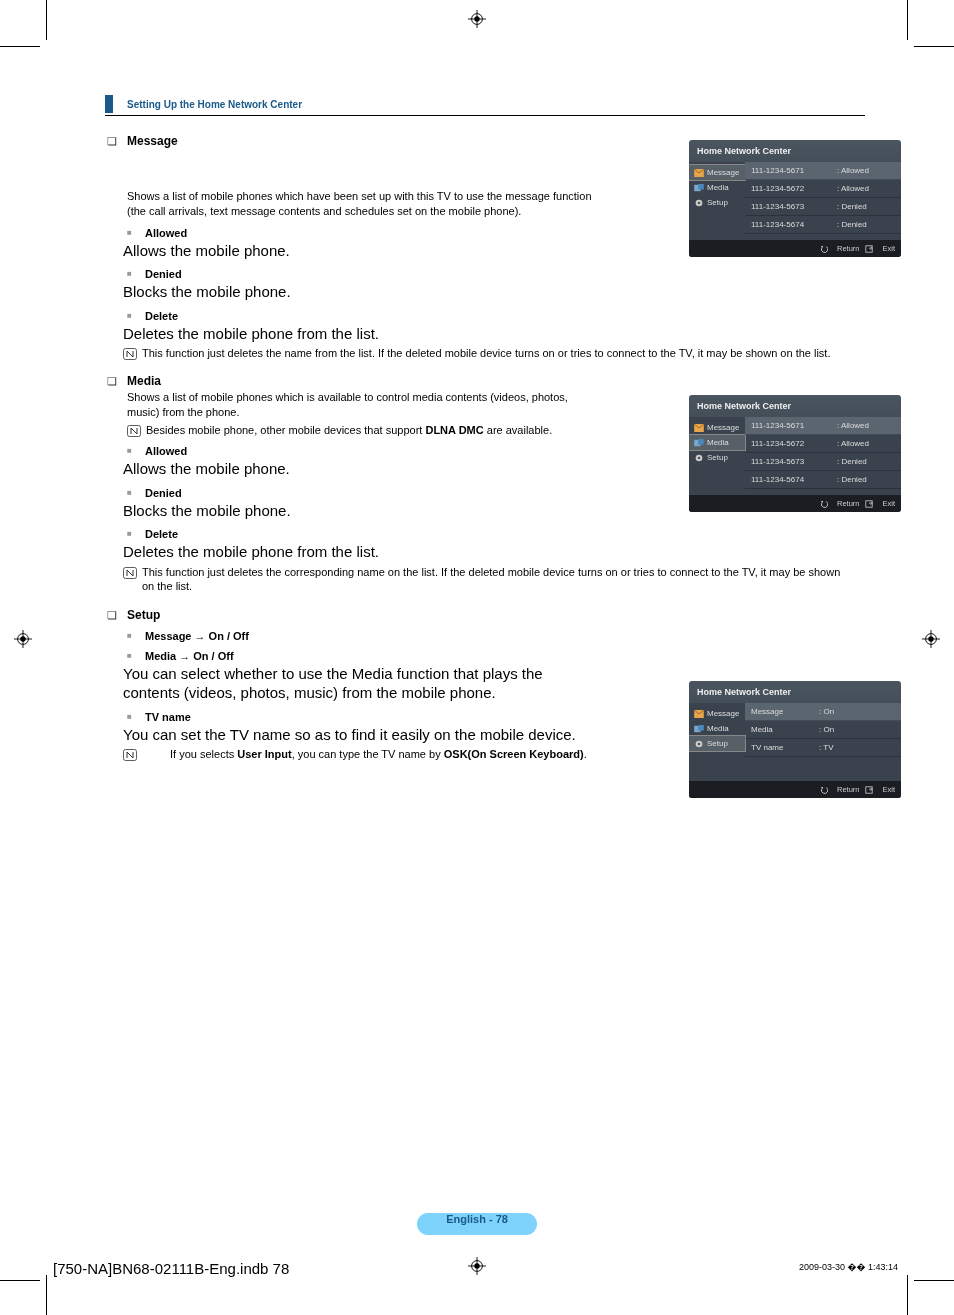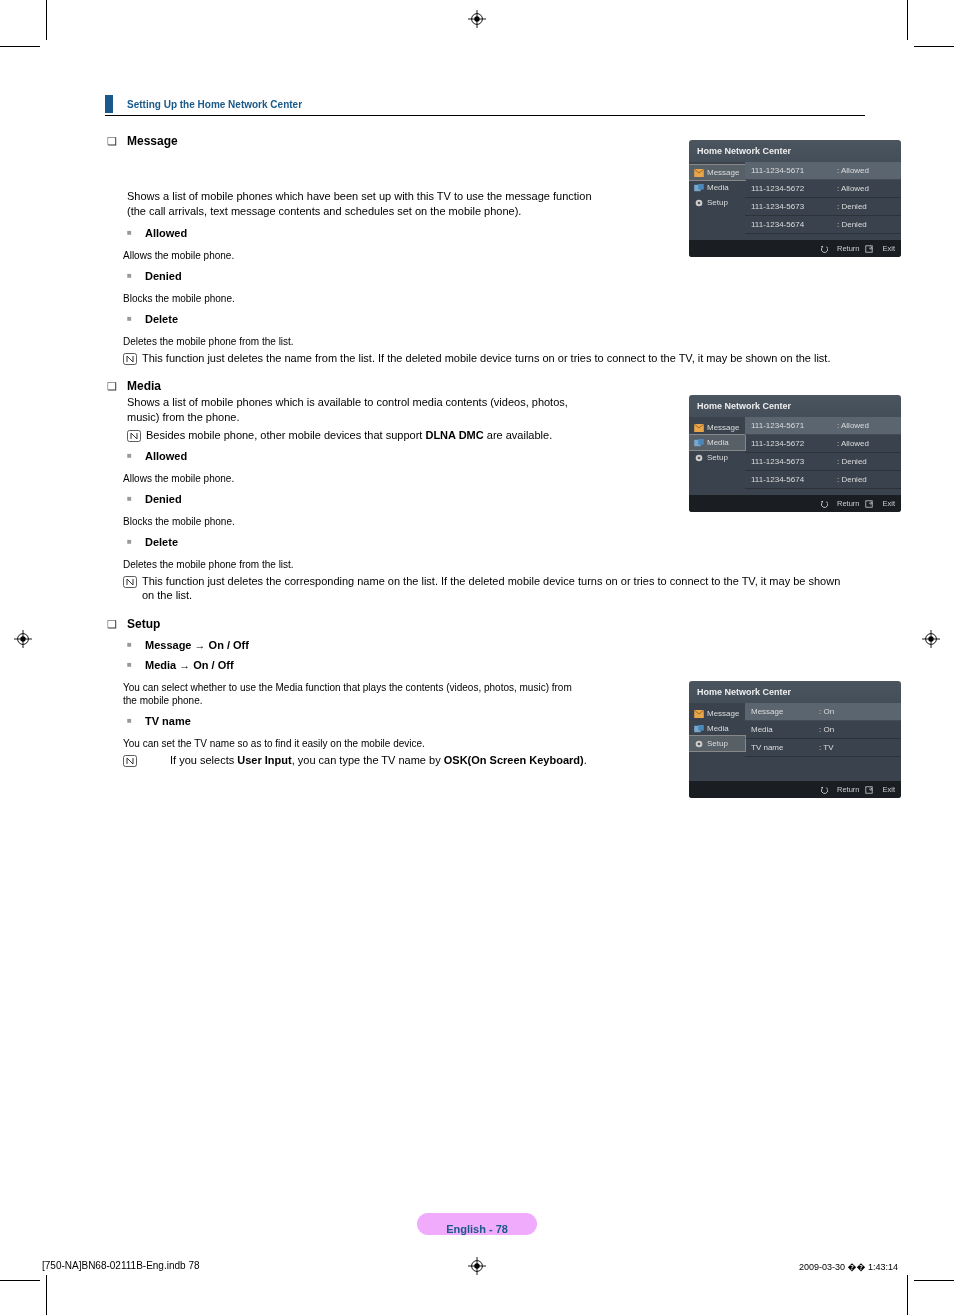--- a/index.html
+++ b/index.html
@@ -15,21 +15,21 @@
   .section-title { font-size: 10px; font-weight: bold; color: #1a5a8a; }
   .body-area { position: relative; }
   .q-row { display: flex; align-items: flex-start; margin-top: 14px; }
   .q-icon { width: 14px; flex: 0 0 14px; margin-right: 8px; font-size: 11px; color: #333; line-height: 14px; text-align: center; }
   .q-heading { font-size: 12px; font-weight: bold; color: #000; }
   .indent-1 { margin-left: 22px; }
   .desc { font-size: 11px; color: #000; line-height: 1.35; margin-top: 2px; }
   .sub-row { display: flex; align-items: flex-start; margin-top: 8px; }
   .sq-icon { width: 10px; flex: 0 0 10px; margin-right: 8px; font-size: 8px; color: #999; line-height: 12px; }
   .sub-heading { font-size: 11px; font-weight: bold; color: #000; }
-  .sub-desc { font-size: 10px; color: #000; margin-top: 10px; line-height: 1.3; }
+  .sub-desc { font-size: 15px; color: #000; margin-top: 2px; line-height: 1.3; }
   .sub-desc-indent { margin-left: 18px; }
   .note-row { display: flex; align-items: flex-start; margin-top: 3px; margin-left: 18px; }
   .note-icon { flex: 0 0 14px; width: 14px; height: 12px; margin-right: 5px; }
   .note-icon svg { width: 14px; height: 12px; }
   .note-text { font-size: 11px; color: #000; line-height: 1.3; }
   .full-width-note .note-text { width: 700px; }
   .inline-bold { font-weight: bold; }
   .screenshot { position: absolute; width: 212px; border-radius: 3px; overflow: hidden; font-size: 8px; color: #ddd; background: linear-gradient(to bottom, #4a5560, #2a3038); }
   .screenshot .hdr { padding: 6px 8px; font-size: 9px; color: #eee; font-weight: bold; }
   .screenshot .body { display: flex; min-height: 78px; background: #3a434d; }
@@ -40,23 +40,23 @@
   .screenshot .tbl { flex: 1; }
   .screenshot .trow { display: flex; border-bottom: 1px solid rgba(0,0,0,0.25); }
   .screenshot .trow.sel { background: #5a6570; }
   .screenshot .tcell1 { width: 88px; padding: 4px 6px; }
   .screenshot .tcell2 { width: 60px; padding: 4px 4px; }
   .screenshot .tcell-k { width: 70px; padding: 4px 6px; }
   .screenshot .tcell-v { padding: 4px 4px; }
   .screenshot .ftr { background: #1a1d22; padding: 4px 6px; text-align: right; font-size: 7.5px; color: #ccc; }
   .screenshot .ftr span { margin-left: 6px; margin-top: 12px; }
   .ftr-ic { display: inline-block; vertical-align: middle; margin-right: 3px; }
-  .page-footer { position: absolute; left: 50%; transform: translateX(-50%); top: 1213px; width: 120px; height: 22px; background: #f0abfc; border-radius: 11px; display: flex; align-items: flex-end; justify-content: center; }
+  .page-footer { position: absolute; left: 50%; transform: translateX(-50%); top: 1213px; width: 120px; height: 22px; background: #7dd3fc; border-radius: 11px; display: flex; align-items: flex-start; justify-content: center; }
   .page-footer span { font-size: 11px; font-weight: bold; color: #1a5a8a; }
-  .bottom-left { position: absolute; left: 42px; top: 1260px; font-size: 10px; color: #000; }
+  .bottom-left { position: absolute; left: 53px; top: 1260px; font-size: 15px; color: #000; }
   .bottom-right { position: absolute; right: 56px; top: 1260px; font-size: 9px; color: #000; }
 </style>
 </head>
 <body>
 
 <div class="page">
 
   <div class="crop-line-v" style="left:46px; top:0;"></div>
   <div class="crop-line-v" style="right:46px; top:0;"></div>
   <div class="crop-line-h" style="left:0; top:46px;"></div>

